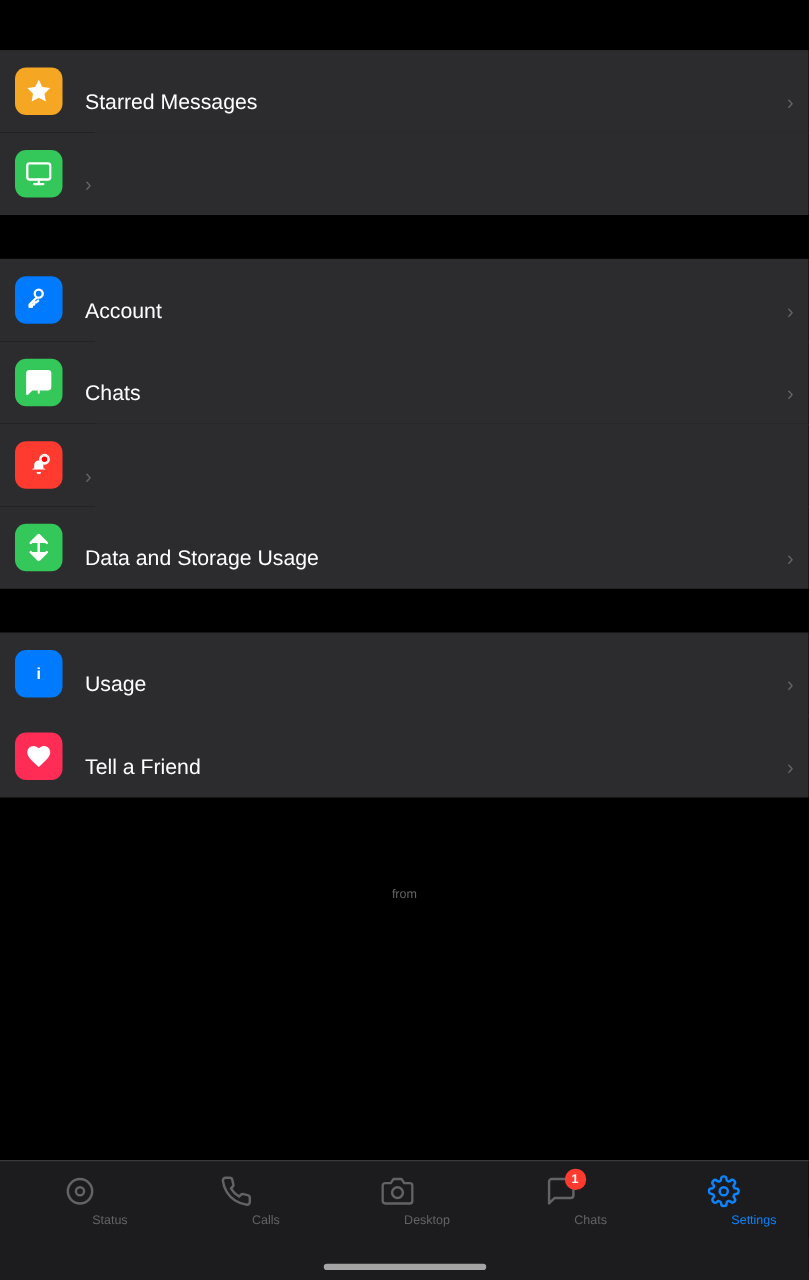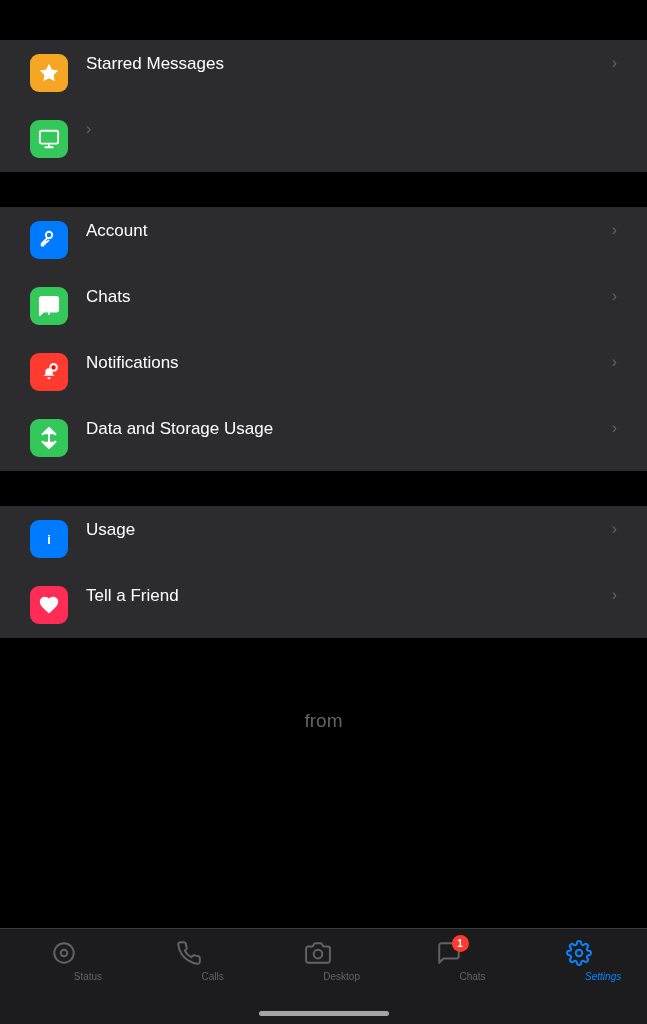--- a/index.html
+++ b/index.html
@@ -13,22 +13,22 @@
       position: relative;
     }
 
     .top-bar {
       height: 40px;
       background: #000;
     }
 
     .menu-item {
       display: flex;
-      align-items: flex-start;
-      padding: 14px 30px;
+      align-items: flex-end;
+      padding: 14px 12px;
       background: #2c2c2e;
       position: relative;
       cursor: pointer;
     }
 
     .menu-item:not(:last-child)::after {
       content: '';
       position: absolute;
       bottom: 0;
       left: 76px;
@@ -113,21 +113,20 @@
     }
 
     .nav-label {
       font-size: 10px;
       color: #636366;
       margin-left: 48px;
     }
 
     .nav-label.active {
       color: #0a84ff;
-      font-style: italic;
     }
 
     .badge {
       position: absolute;
       top: -4px;
       right: -6px;
       background: #ff3b30;
       color: #fff;
       font-size: 10px;
       font-weight: 600;
@@ -153,21 +152,21 @@
       width: 130px;
       height: 5px;
       background: #fff;
       border-radius: 3px;
       opacity: 0.6;
     }
 
     .from-text {
       text-align: center;
       color: #636366;
-      font-size: 19px;
+      font-size: 10px;
       padding: 12px 0 8px;
       background: #000;
     }
 
     .section-group {
       background: #000;
       padding: 0;
     }
   </style>
 </head>
@@ -222,21 +221,20 @@
   </div>
   <div class="menu-item">
     <div class="icon-wrap" style="background:#ff3b30;">
       <svg viewBox="0 0 24 24" fill="none">
         <rect x="3" y="3" width="18" height="18" rx="4" fill="#ff3b30"></rect>
         <circle cx="17" cy="7" r="4" fill="#ff3b30" stroke="#fff" stroke-width="1.5"></circle>
         <path d="M12 8a4 4 0 0 0-4 4v3H7l-1 1h12l-1-1h-1v-3a4 4 0 0 0-4-4zM10 18a2 2 0 0 0 4 0" fill="#fff"></path>
         <circle cx="17" cy="7" r="3" fill="red" stroke="#fff" stroke-width="1.2"></circle>
       </svg>
     </div>
-    <span class="item-label">Notifications</span>
     <span class="chevron">›</span>
   </div>
   <div class="menu-item">
     <div class="icon-wrap" style="background:#34c759;">
       <svg viewBox="0 0 24 24" fill="none">
         <path d="M12 4v16M5 8l7-7 7 7M5 16l7 7 7-7" stroke="#fff" stroke-width="2.2" stroke-linecap="round" stroke-linejoin="round"></path>
       </svg>
     </div>
     <span class="item-label">Data and Storage Usage</span>
     <span class="chevron">›</span>

